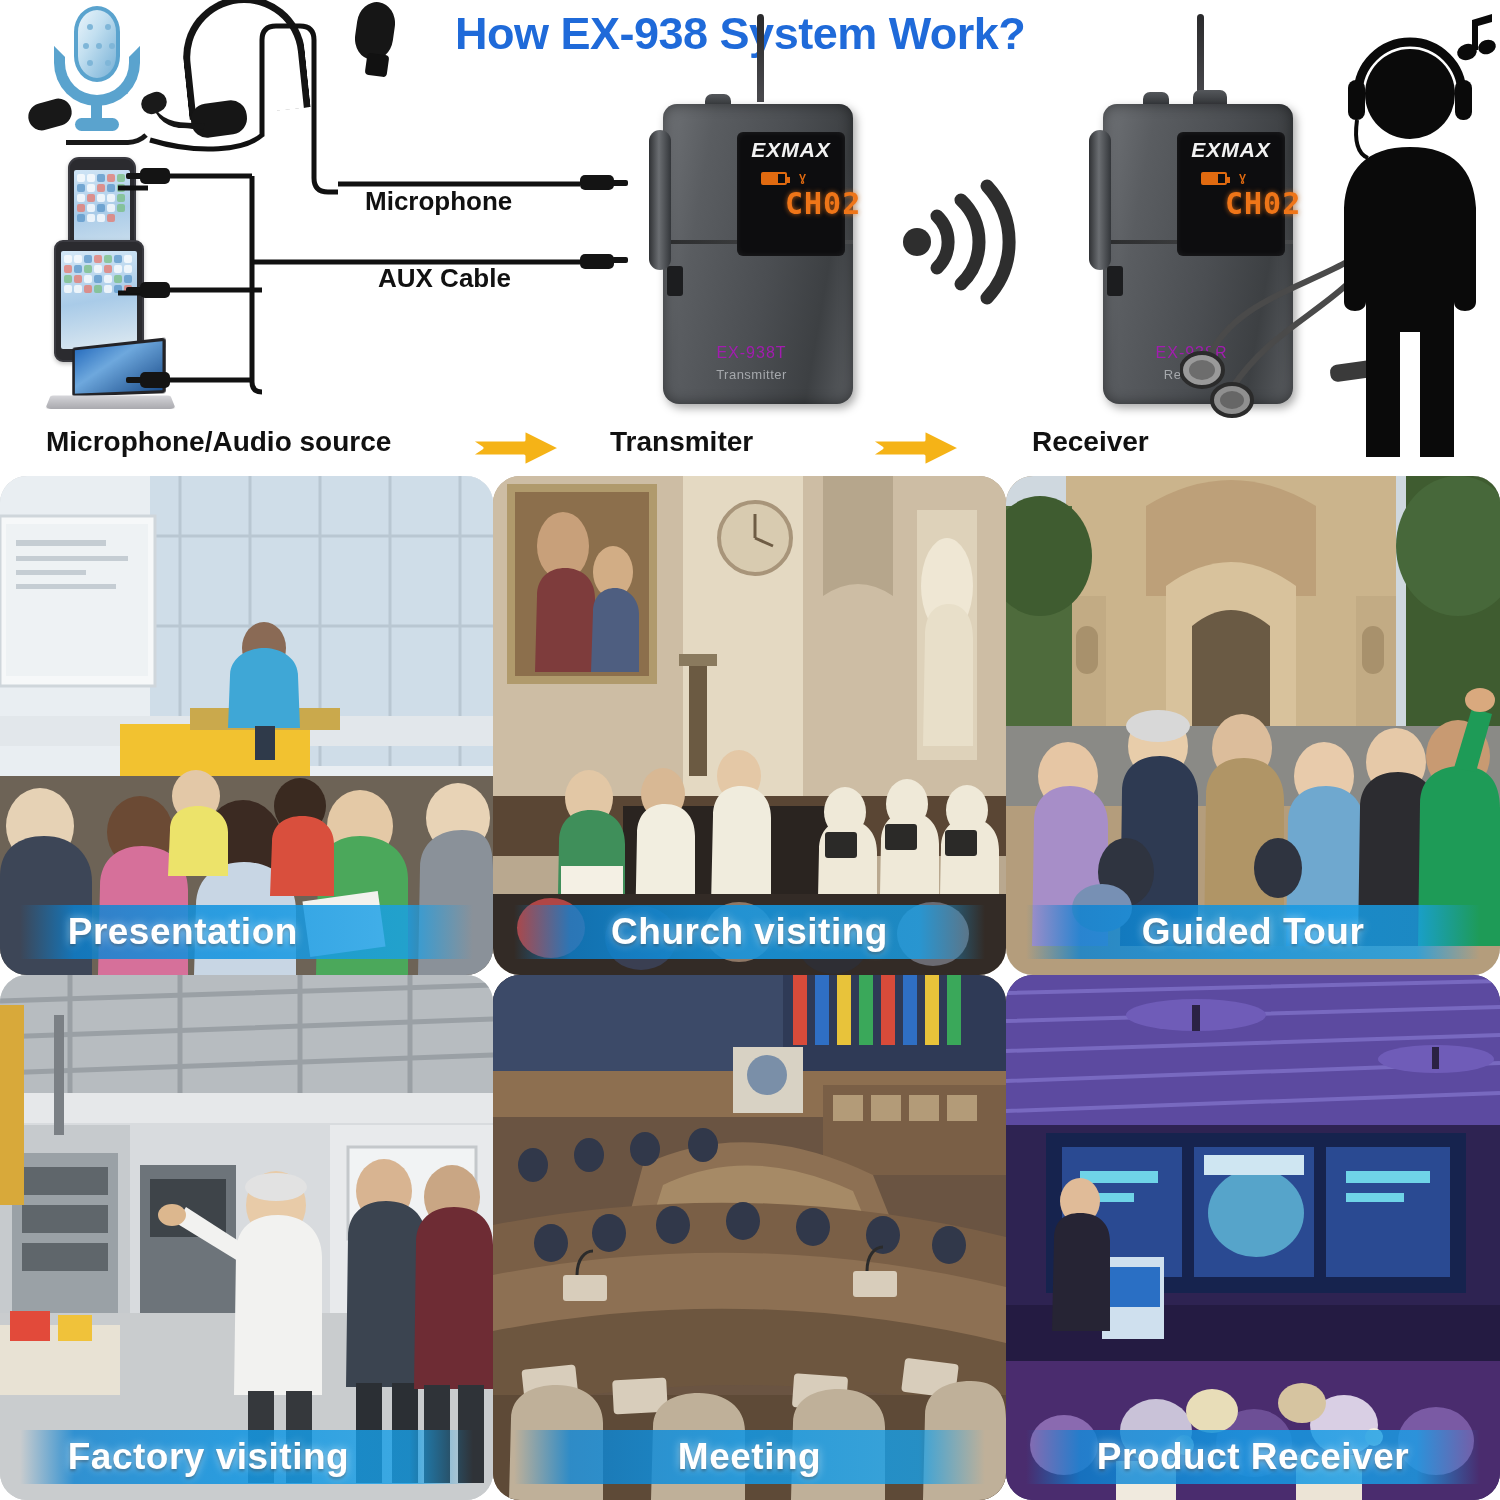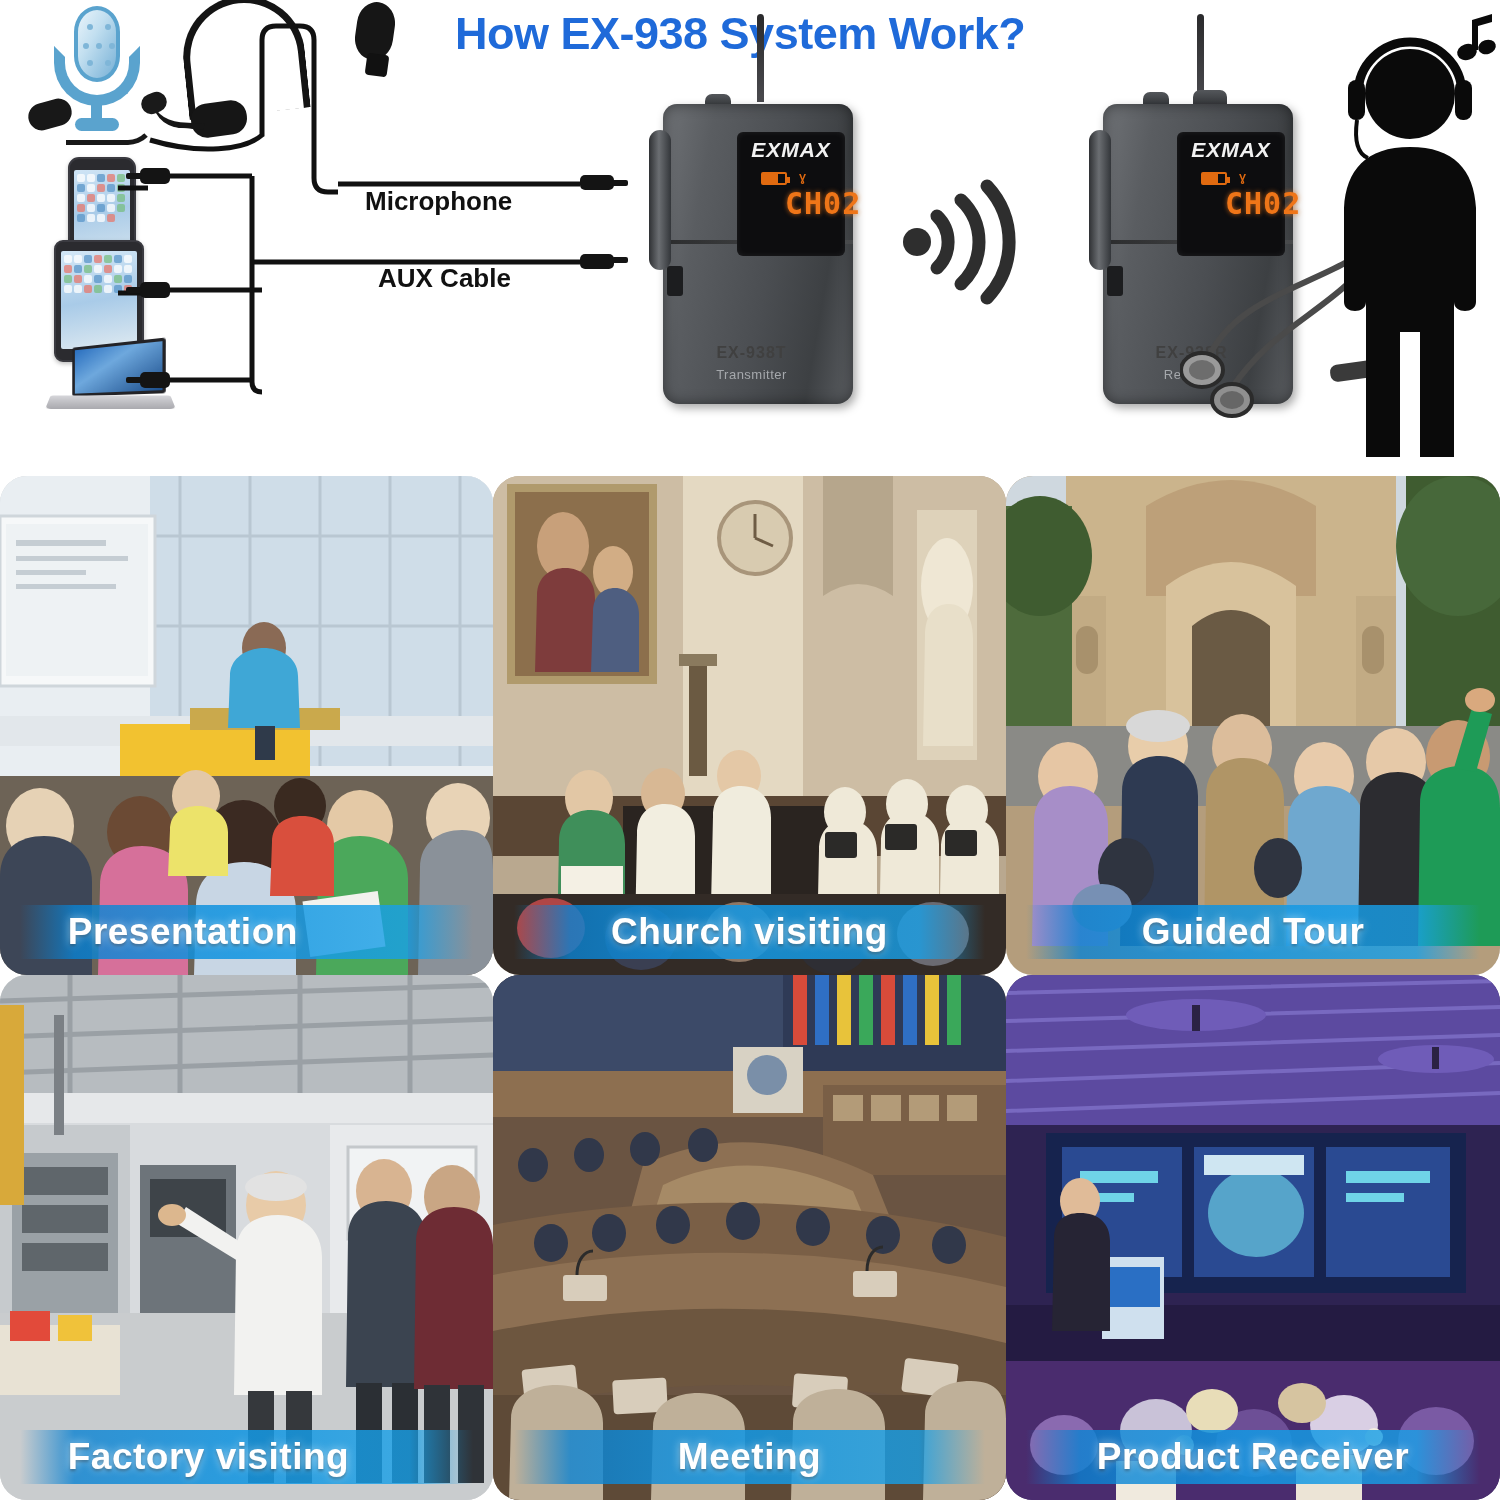--- a/index.html
+++ b/index.html
@@ -178,21 +178,21 @@
   }
   .lcd-ch {
     position:absolute; left:0; top:14px; width:74px; text-align:center;
     color:#ef7518; font-size:30px; font-weight:bold; letter-spacing:1px;
     font-family:"DejaVu Sans Mono", monospace;
     text-shadow:0 0 5px rgba(239,117,24,.75);
     margin-left:30px;
   }
   .dev-model {
     position:absolute; left:0; bottom:46px; width:100%; text-align:center;
-    color:#404040; font-size:16px; font-weight:bold; letter-spacing:1px;
+    color:#a21caf; font-size:16px; font-weight:normal; letter-spacing:1px;
   }
   .dev-sub {
     position:absolute; left:0; bottom:26px; width:100%; text-align:center;
     color:#a5a8ac; font-size:13px; letter-spacing:.5px;
   }
   .dev-ant {
     position:absolute; left:112px; top:-74px; width:7px; height:88px;
     background:linear-gradient(180deg,#2a2a2c,#4a4a4e);
     border-radius:4px 4px 0 0;
   }
@@ -483,20 +483,35 @@
       <rect x="125" y="78" width="17" height="40" rx="8" fill="#0a0a0a"></rect>
       <path d="M27,118 C24,140 28,152 38,156" fill="none" stroke="#0a0a0a" stroke-width="4"></path>
 
       <g fill="#0a0a0a" transform="translate(128,8)">
         <path d="M14,40 L14,10 L34,4 L34,12 L20,16 L20,40 Z"></path>
         <ellipse cx="9" cy="42" rx="10" ry="8" transform="rotate(-18 9 42)"></ellipse>
         <ellipse cx="29" cy="37" rx="9" ry="7" transform="rotate(-18 29 37)"></ellipse>
       </g>
     </svg>
 
+    <div class="flow">
+      <div class="flow-label flow-src">Microphone/Audio source</div>
+
+      <svg class="flow-arrow arrow-1" viewBox="0 0 100 40">
+        <path d="M4,12 L16,20 L4,28 L4,28 L58,28 L58,38 L94,20 L58,2 L58,12 Z" fill="#f5b317" stroke="#ffffff" stroke-width="3" stroke-linejoin="round"></path>
+      </svg>
+
+      <div class="flow-label flow-tx">Transmiter</div>
+
+      <svg class="flow-arrow arrow-2" viewBox="0 0 100 40">
+        <path d="M4,12 L16,20 L4,28 L4,28 L58,28 L58,38 L94,20 L58,2 L58,12 Z" fill="#f5b317" stroke="#ffffff" stroke-width="3" stroke-linejoin="round"></path>
+      </svg>
+
+      <div class="flow-label flow-rx">Receiver</div>
+    </div>
   </div>
 
   <div class="grid">
 
     <div class="cell cap-left">
       <svg class="photo" viewBox="0 0 493 499" preserveAspectRatio="none">
         <rect width="493" height="499" fill="#d8dde2"></rect>
         <rect x="0" y="0" width="493" height="300" fill="#e9eef2"></rect>
         <rect x="150" y="0" width="343" height="290" fill="#cfdde8"></rect>
         <g stroke="#b9c7d2" stroke-width="3" fill="none">

